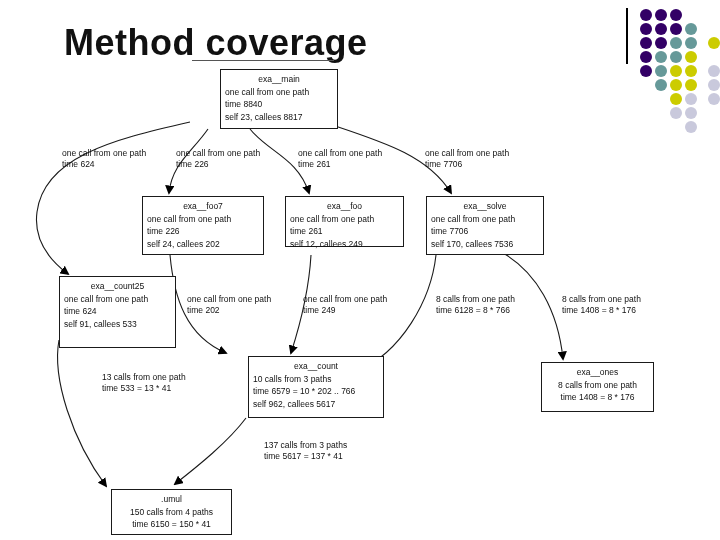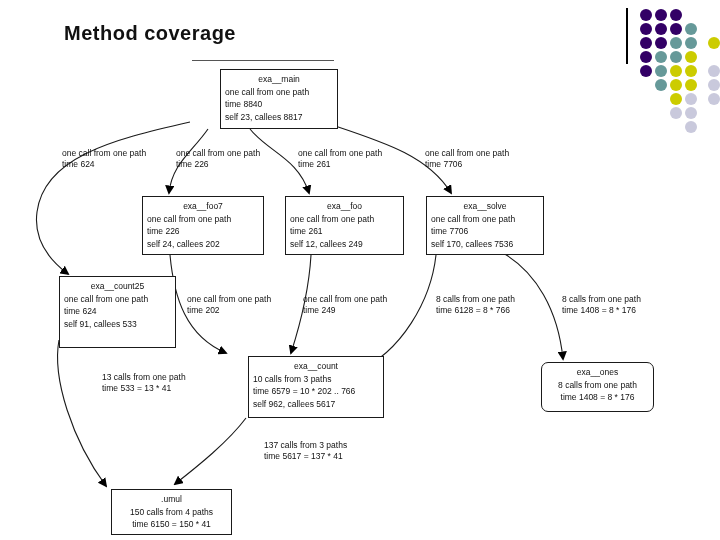--- a/index.html
+++ b/index.html
@@ -2,45 +2,45 @@
 <html><head>
 <meta charset="utf-8">
 <style>
   html,body{margin:0;padding:0;background:#fff;}
   .slide{
     position:relative;width:720px;height:540px;background:#ffffff;
     font-family:"Liberation Sans","DejaVu Sans",sans-serif;overflow:hidden;
   }
   
   .title{
-    position:absolute;left:64px;top:22px;font-size:20px;font-weight:bold;
+    position:absolute;left:64px;top:22px;font-size:36px;font-weight:bold;
     color:#111;letter-spacing:0.5px;
   }
   .title-underline{
     position:absolute;left:192px;top:60px;width:142px;height:0;
     border-top:1px solid #555;
   }
   
   .deco-line{position:absolute;left:626px;top:8px;width:2px;height:56px;background:#000;}
   .dot{position:absolute;width:12px;height:12px;border-radius:50%;}
   
   svg.edges{position:absolute;left:0;top:0;width:720px;height:540px;pointer-events:none;}
   .node{
     position:absolute;background:#fff;border:1.4px solid #1a1a1a;box-sizing:border-box;
     font-size:8.5px;color:#111;padding:3px 4px 2px 4px;line-height:12.5px;margin-left:32px;
   }
   .nname{text-align:center;}
   .node-center{text-align:center;}
   .node-main   {left:188px;top:69px; width:118px;height:60px;}
   .node-foo7   {left:110px;top:196px;width:122px;height:59px;}
-  .node-foo    {left:253px;top:196px;width:119px;height:59px;}
+  .node-foo    {left:253px;top:196px;width:119px;height:51px;}
   .node-solve  {left:394px;top:196px;width:118px;height:59px;}
   .node-count25{left:27px; top:276px;width:117px;height:72px;}
   .node-count  {left:216px;top:356px;width:136px;height:62px;}
-  .node-ones   {left:509px;top:362px;width:113px;height:50px;border-radius:7px;}
+  .node-ones   {left:509px;top:362px;width:113px;height:50px;}
   .node-umul   {left:79px; top:489px;width:121px;height:46px;}
   .elabel{
     position:absolute;font-size:8.5px;line-height:11px;color:#111;white-space:nowrap;
   }
   .el-main-count25{left:62px; top:148px;}
   .el-main-foo7   {left:176px;top:148px;}
   .el-main-foo    {left:298px;top:148px;}
   .el-main-solve  {left:425px;top:148px;}
   .el-foo7-count  {left:187px;top:294px;}
   .el-foo-count   {left:303px;top:294px;}

